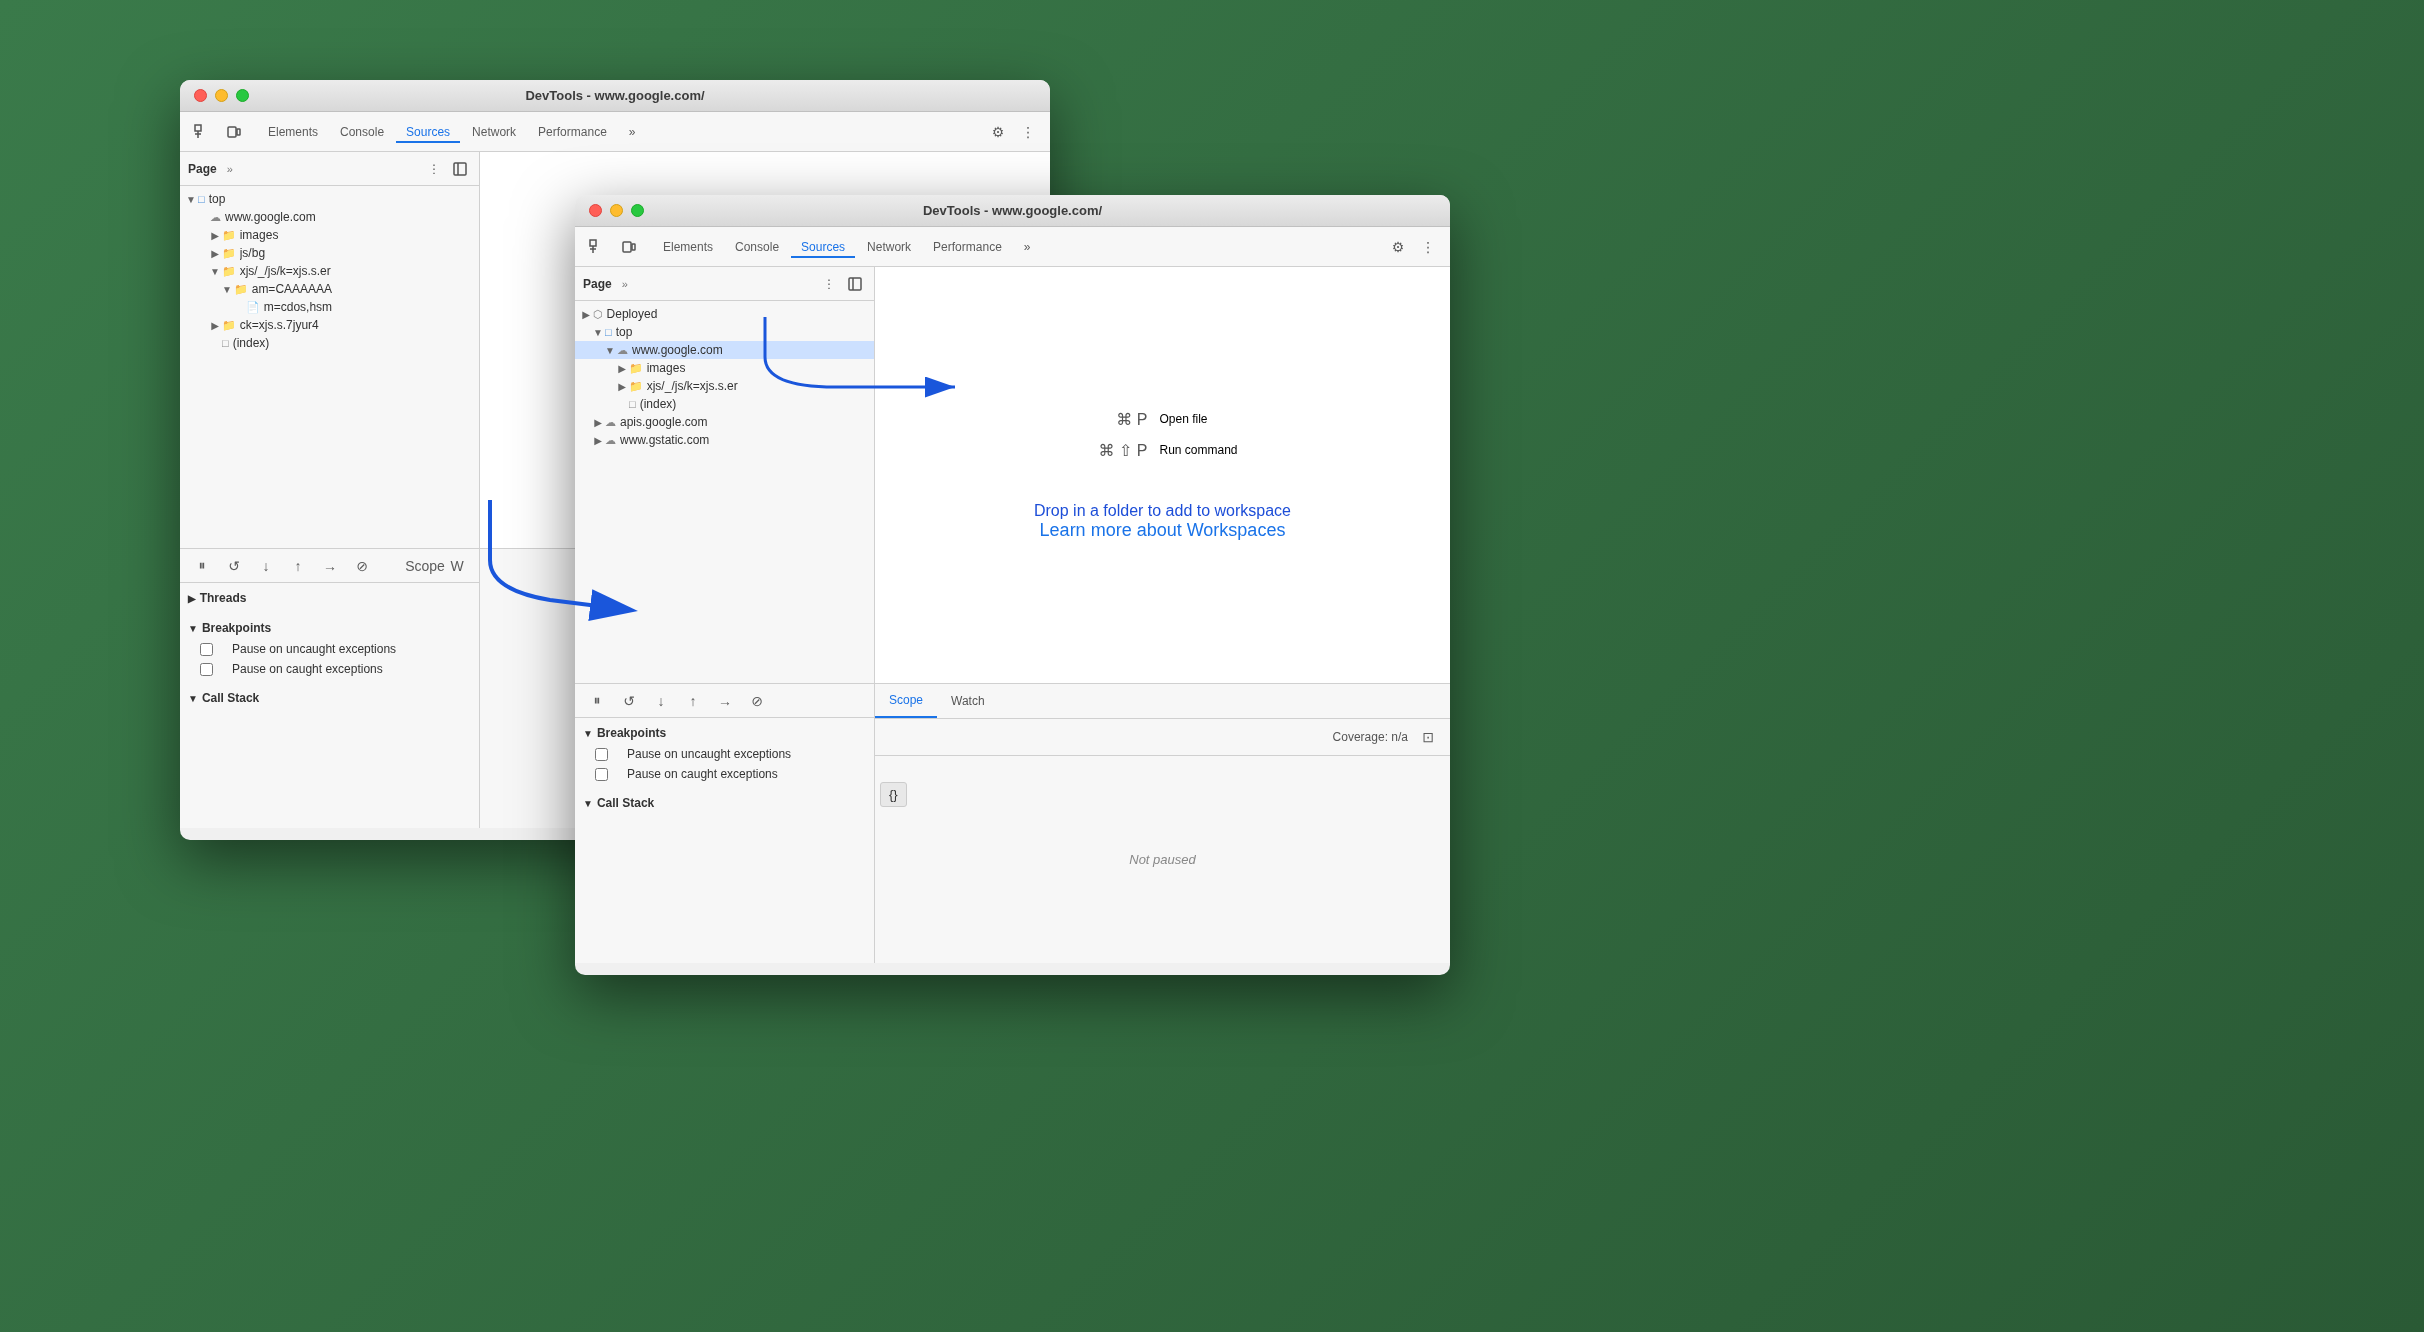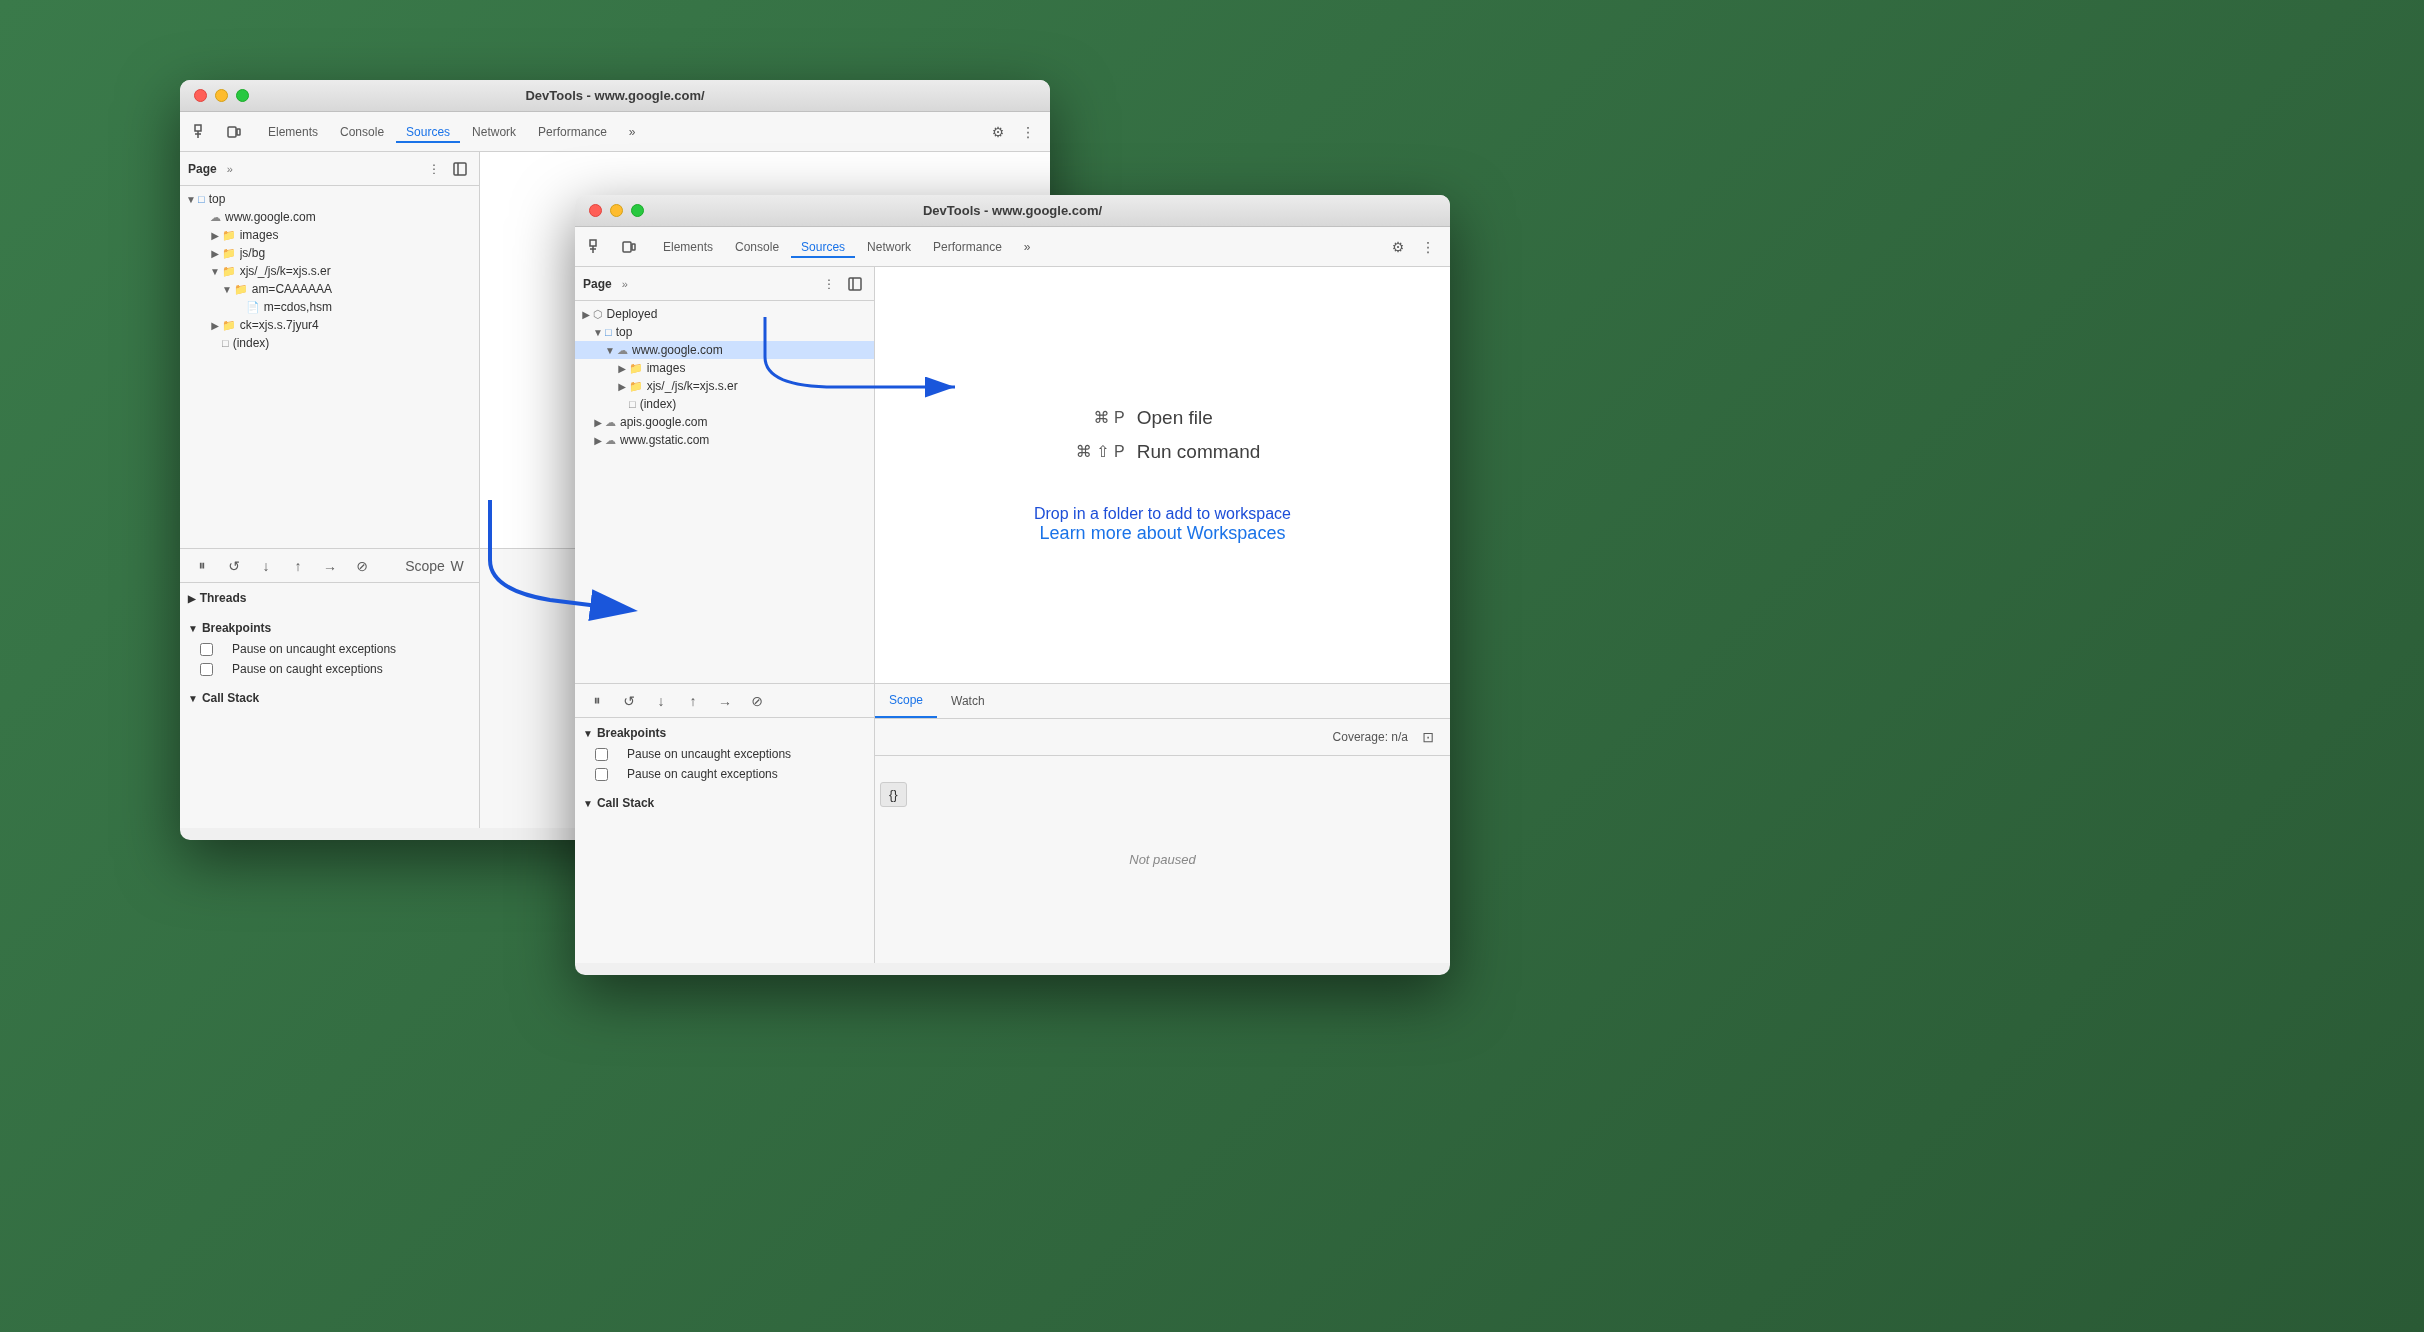--- a/index.html
+++ b/index.html
@@ -259,22 +259,22 @@
     }
 
     .shortcut-key {
       font-size: 16px;
       color: #555;
       min-width: 60px;
       text-align: right;
     }
 
     .shortcut-desc {
-      font-size: 19px;
-      color: #404040;
+      font-size: 12px;
+      color: #000000;
       text-align: center;
     }
 
     .drop-text {
       font-size: 16px;
       color: #1d4ed8;
       text-align: left;
     }
 
     .learn-more-link {

